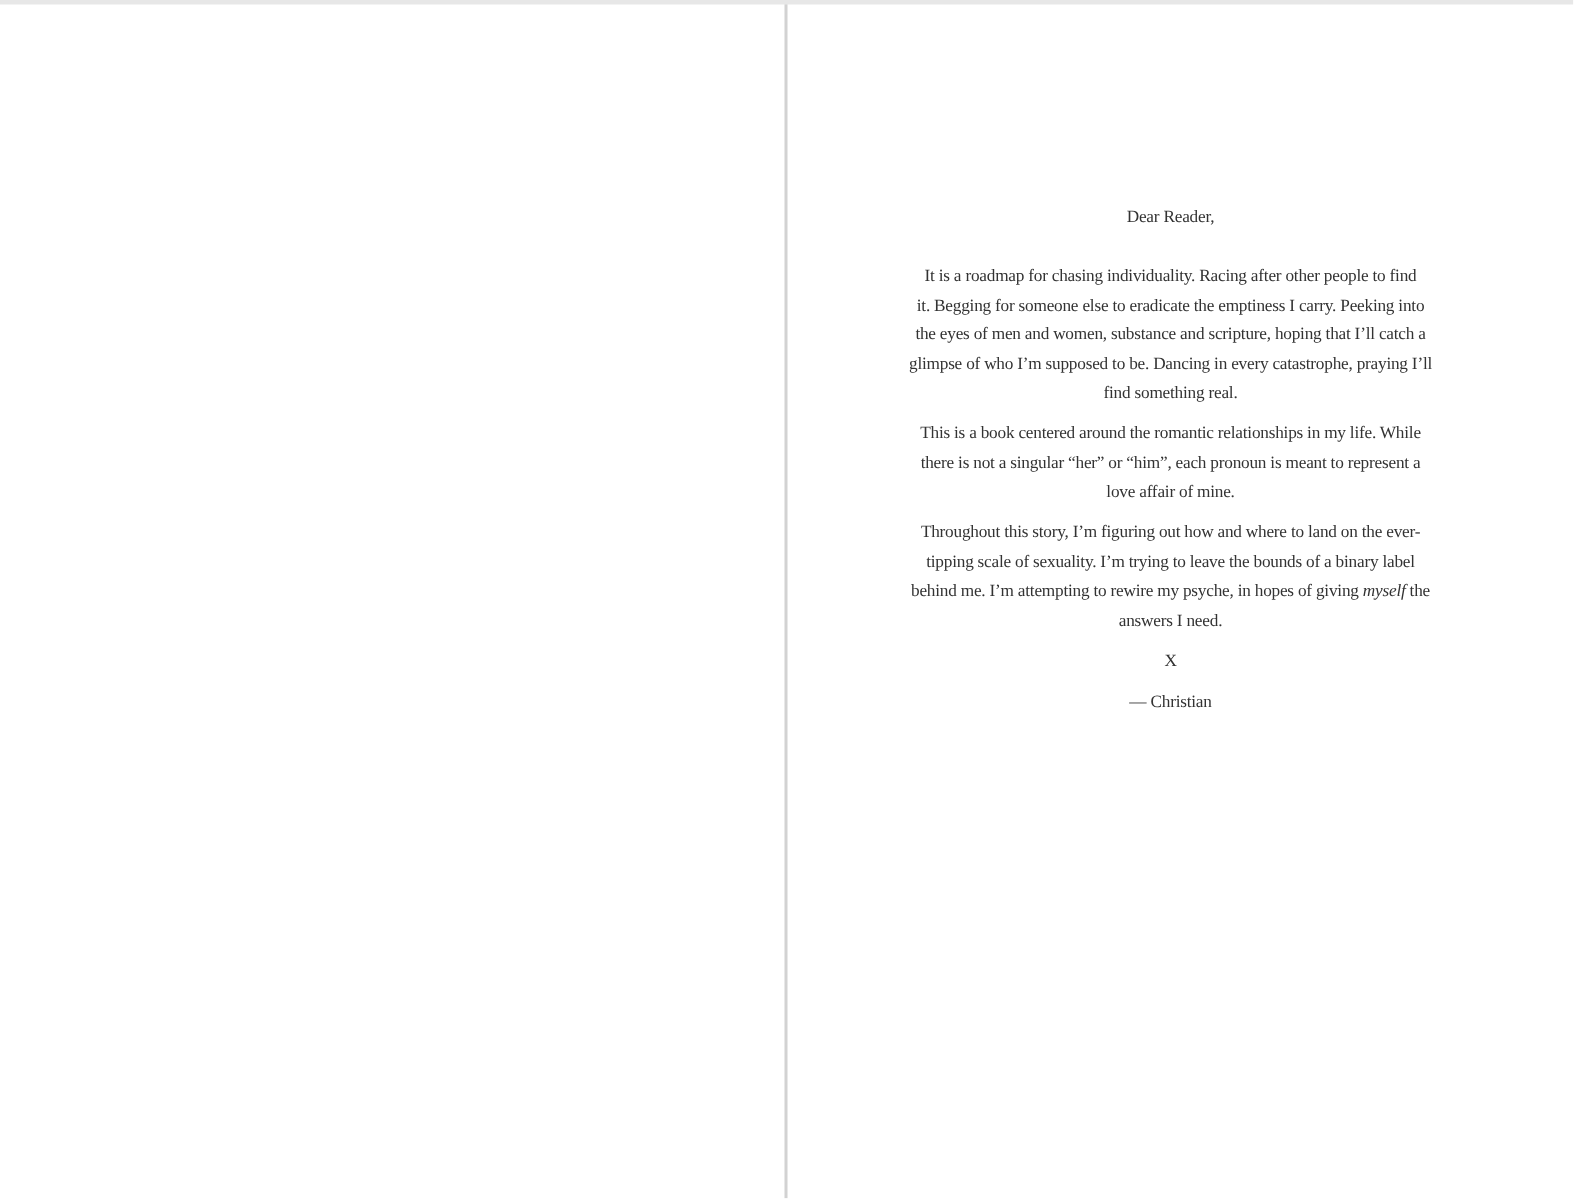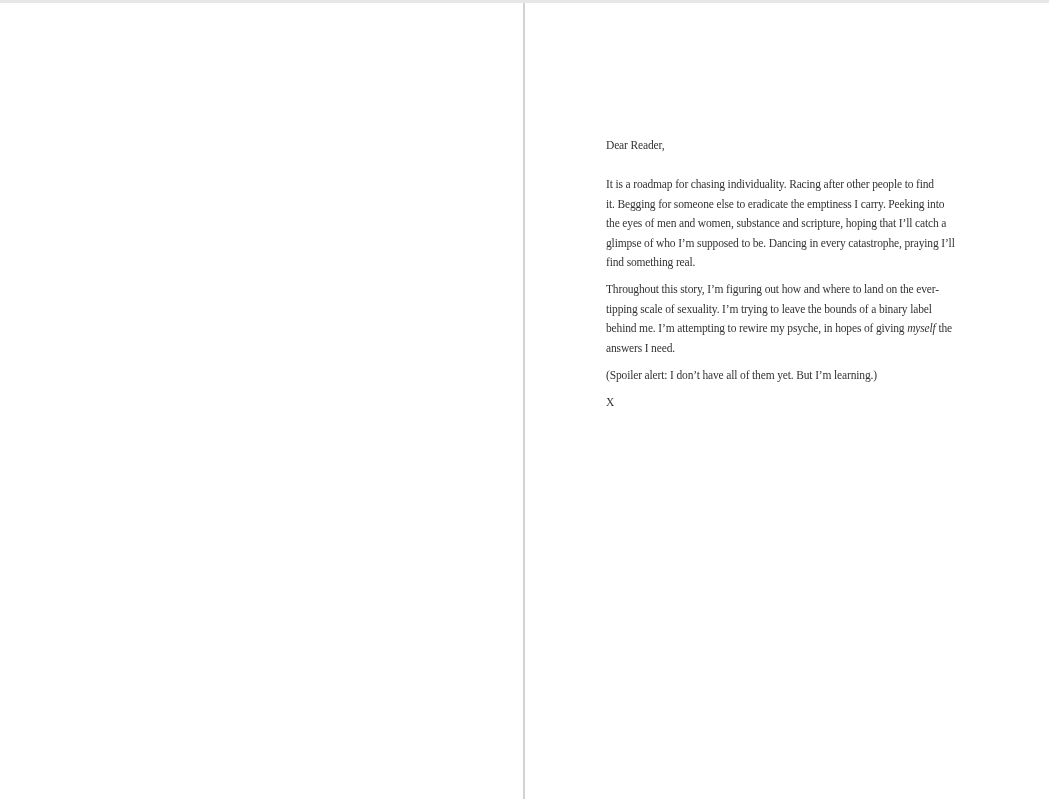--- a/index.html
+++ b/index.html
@@ -7,20 +7,21 @@
     padding: 0;
     background: #ffffff;
   }
   .screen {
     position: relative;
     width: 1049px;
     height: 799px;
     background: var(--page-bg, #ffffff);
     overflow: hidden;
     font-family: "Liberation Serif", serif;
+    text-align: center;
   }
   .top-border {
     position: absolute;
     top: 0;
     left: 0;
     width: 100%;
     height: 2.5px;
     background: var(--hairline, #e7e7e7);
     z-index: 3;
   }
@@ -72,18 +73,20 @@
 
 <div class="screen" style="--page-bg: #ffffff; --text: #333333; --divider: #d2d2d2; --hairline: #e7e7e7;">
   <div class="top-border"></div>
   <section class="page page-left"></section>
   <div class="gutter"></div>
   <section class="page page-right">
     <div class="letter"><p class="greeting">Dear Reader,</p><p>It is a roadmap for chasing individuality. Racing after other people to find
 it. Begging for someone else to eradicate the emptiness I carry. Peeking into
 the eyes of men and women, substance and scripture, hoping that I’ll catch a
 glimpse of who I’m supposed to be. Dancing in every catastrophe, praying I’ll
-find something real.</p><p><span>Throughout this story, I’m figuring out how and where to land on the ever-
+find something real.</p><p>This is a book centered around the romantic relationships in my life. While
+there is not a singular “her” or “him”, each pronoun is meant to represent a
+love affair of mine.</p><p><span>Throughout this story, I’m figuring out how and where to land on the ever-
 tipping scale of sexuality. I’m trying to leave the bounds of a binary label
 behind me. I’m attempting to rewire my psyche, in hopes of giving </span><em>myself</em><span> the
-answers I need.</span></p><p>(Spoiler alert: I don’t have all of them yet. But I’m learning.)</p><p>X</p></div>
+answers I need.</span></p><p>X</p><p>— Christian</p></div>
   </section>
 </div>
 
 </body></html>

